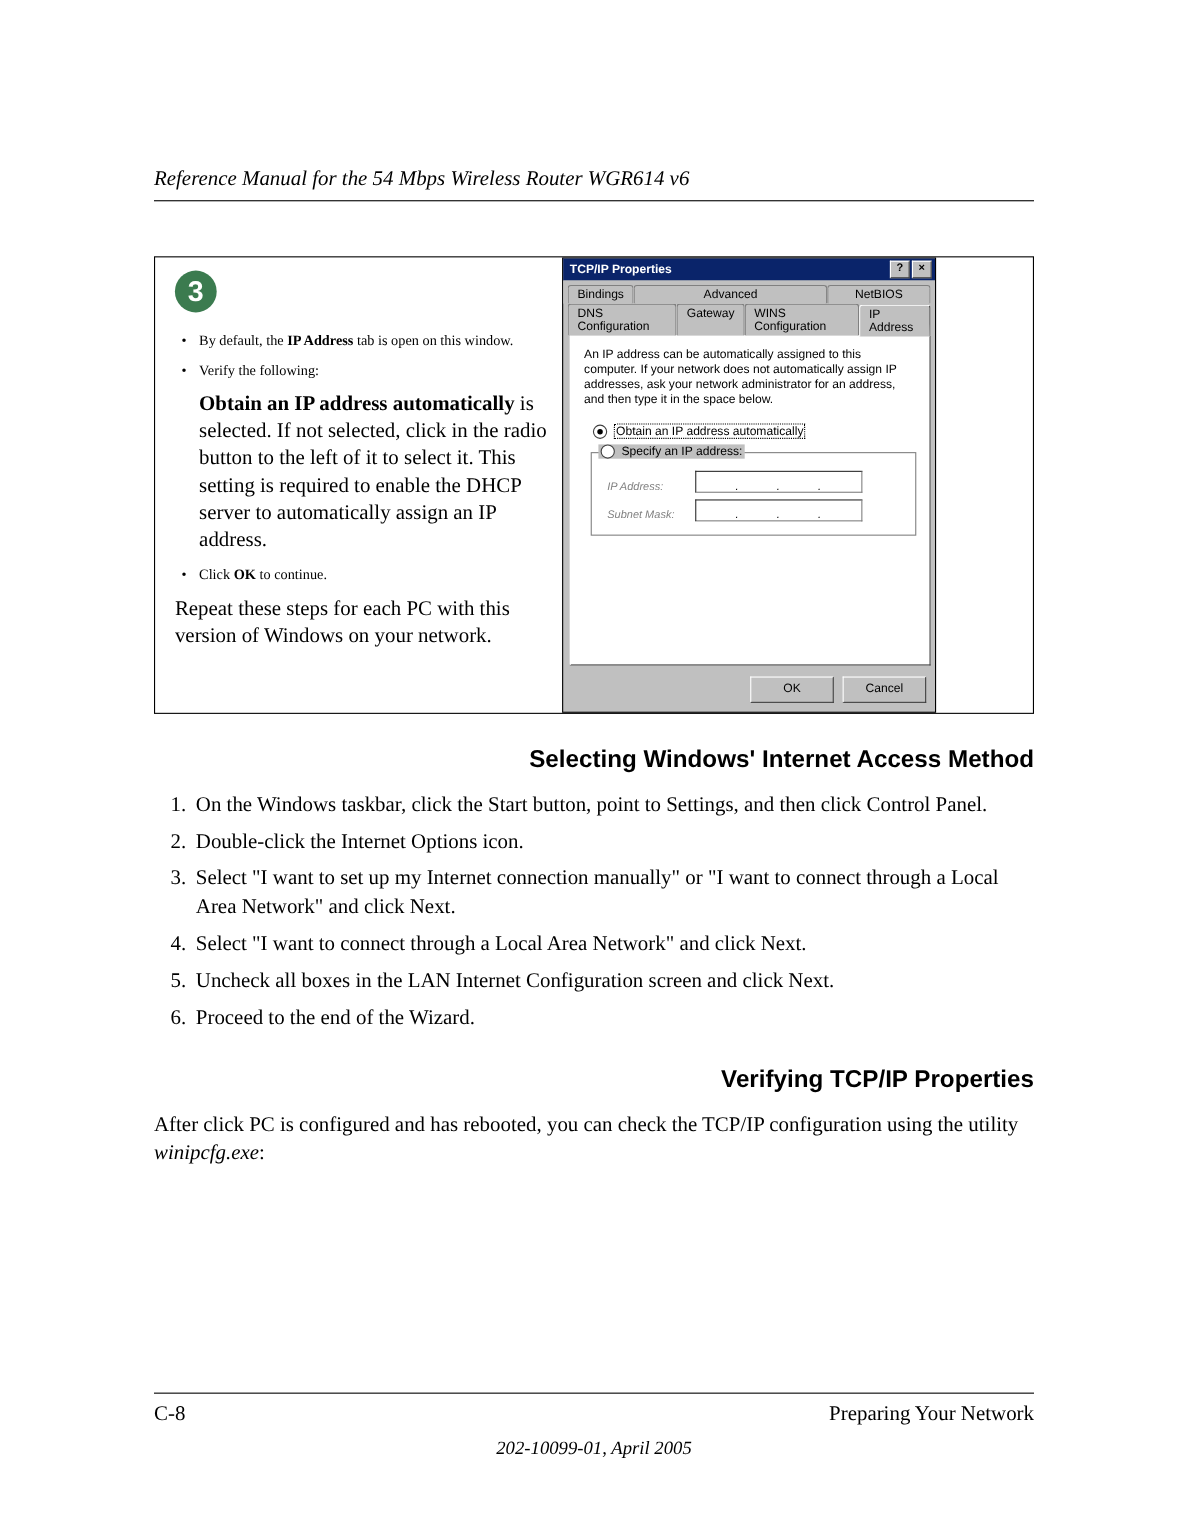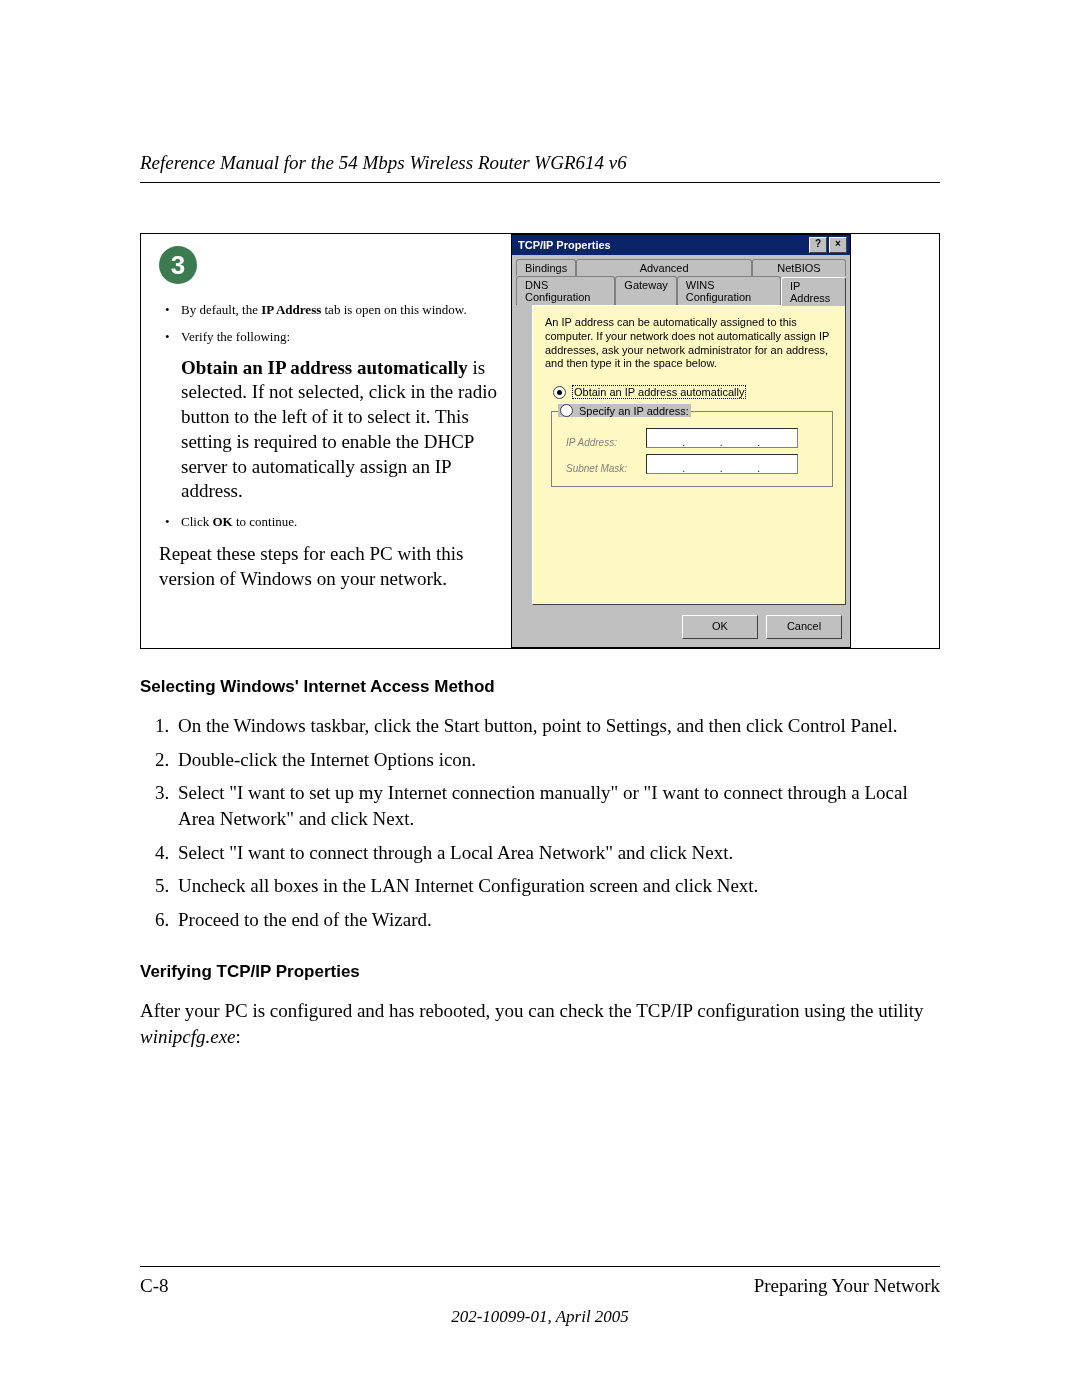--- a/index.html
+++ b/index.html
@@ -130,23 +130,23 @@
     background:#c0c0c0;
     border-color:#fff #404040 #c0c0c0 #fff;
     position:relative;
     top:1px;
   }
   .tab-row2 { display:flex; padding:0 4px; }
   .panel {
     border: 1px solid #fff;
     border-right-color:#404040;
     border-bottom-color:#404040;
-    margin: 0 4px 4px 20px;
+    margin: 0 4px 4px 6px;
     padding: 10px 12px 8px 12px;
-    background:#fef9c3;
+    background:#ffffff;
     min-height: 280px;
   }
   .panel-text { font-size:11px; line-height:1.25; margin-bottom:14px; }
   .radio-row {
     display:flex;
     align-items:center;
     font-size:11px;
     margin: 8px 0 8px 8px;
   }
   .radio {
@@ -191,22 +191,23 @@
     border-bottom-color:#404040;
     font-size:11px;
     text-align:center;
     line-height:20px;
     margin-left:8px;
   }
   
   h2.arial {
     font-family: Arial, Helvetica, sans-serif;
     font-weight: bold;
-    font-size: 17px;
-    margin: 0 0 16px 0;
+    font-size: 22px;
+    margin: 0 0 16px 12px;
+    text-align: right;
   }
   ol.num {
     list-style: decimal;
     font-size: 19px;
     line-height: 1.35;
     padding-left: 34px;
     margin: 0 0 30px 0;
   }
   ol.num li { padding-left: 4px; margin-bottom: 8px; }
   .body-para {
@@ -330,21 +331,21 @@
     <li>On the Windows taskbar, click the Start button, point to Settings, and then click Control Panel.</li>
     <li>Double-click the Internet Options icon.</li>
     <li>Select "I want to set up my Internet connection manually" or "I want to connect through a Local Area Network" and click Next.</li>
     <li>Select "I want to connect through a Local Area Network" and click Next.</li>
     <li>Uncheck all boxes in the LAN Internet Configuration screen and click Next.</li>
     <li>Proceed to the end of the Wizard.</li>
   </ol>
 
   <h2 class="arial">Verifying TCP/IP Properties</h2>
   <p class="body-para">
-    <span>After your PC is configured and has rebooted, you can check the TCP/IP configuration using the utility </span><i>winipcfg.exe</i><span>:</span>
+    <span>After click PC is configured and has rebooted, you can check the TCP/IP configuration using the utility </span><i>winipcfg.exe</i><span>:</span>
   </p>
 </div>
 
 <div class="footer">
   <span>C-8</span>
   <span>Preparing Your Network</span>
 </div>
 <div class="footer-center">202-10099-01, April 2005</div>
 
 </body></html>

